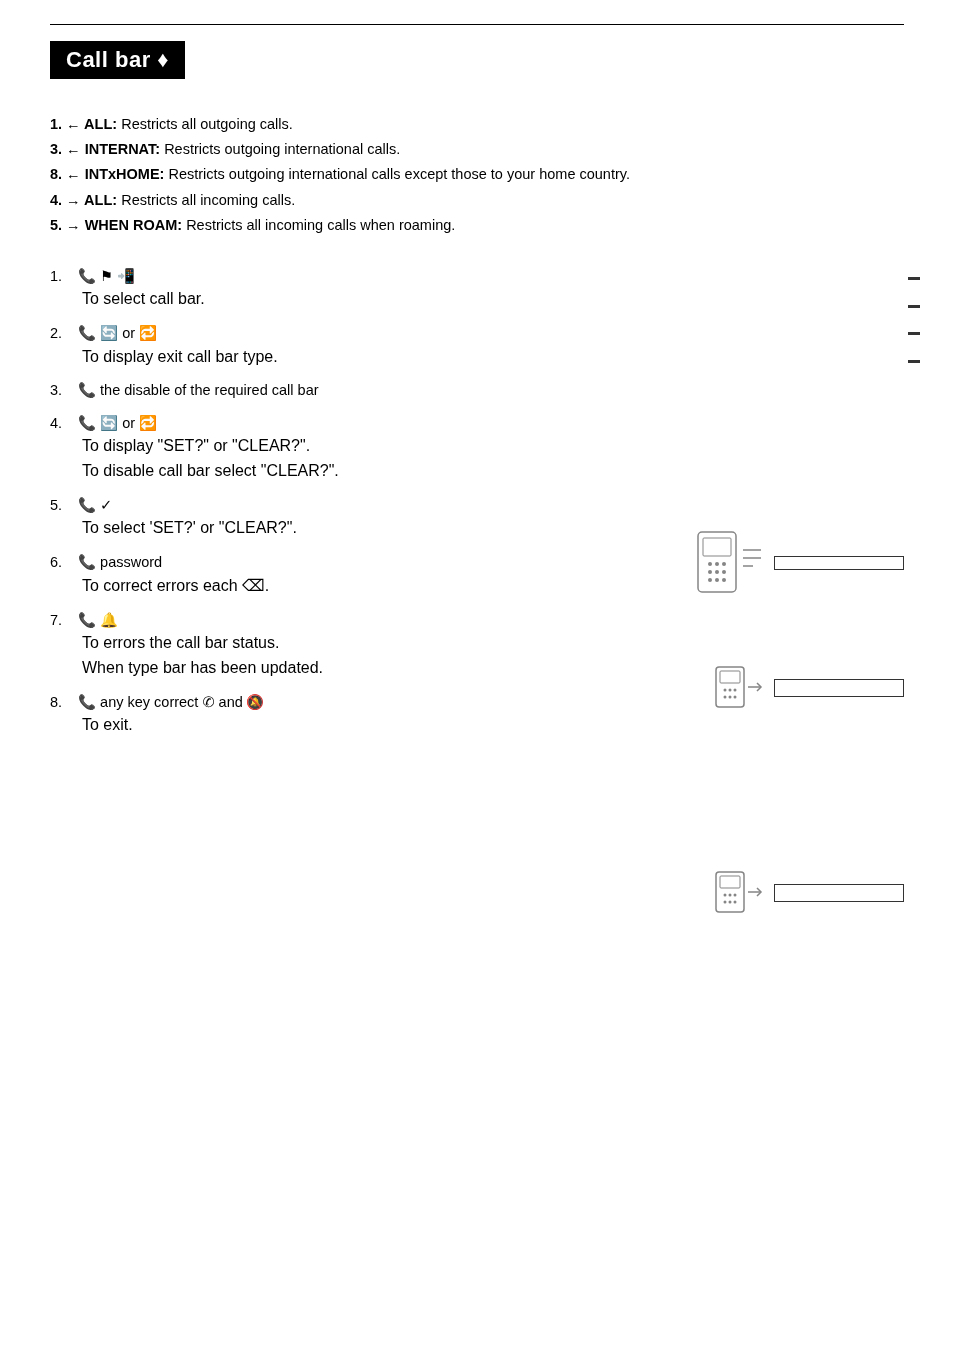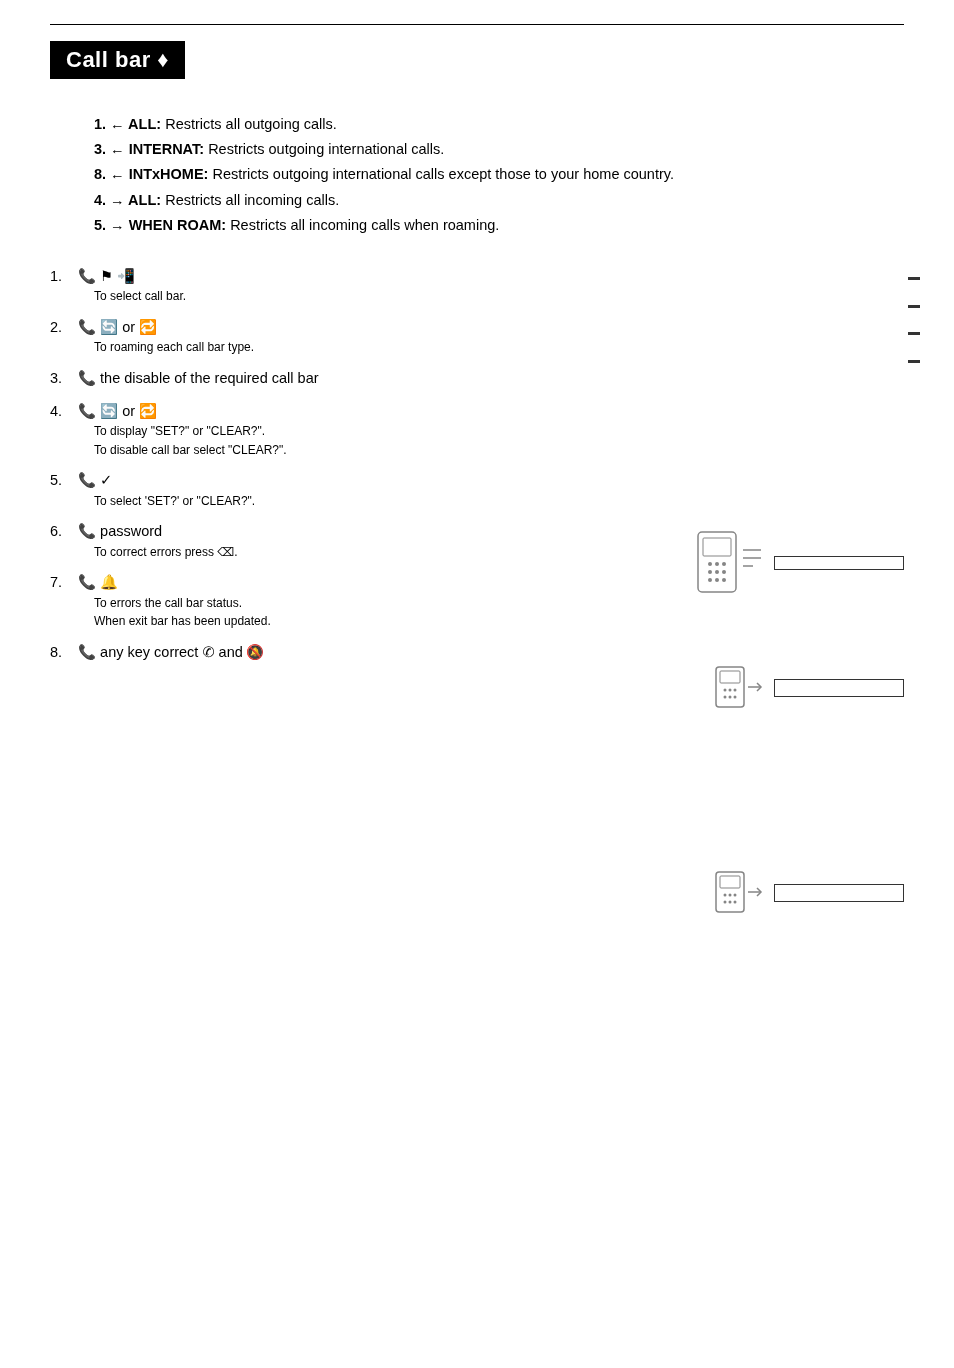--- a/index.html
+++ b/index.html
@@ -52,21 +52,20 @@
     }
 
     .list-section {
       margin-bottom: 8px;
     }
 
     .list-item {
       font-size: 14.5px;
       line-height: 1.6;
       margin-bottom: 2px;
-      margin-left: 44px;
     }
 
     .list-item strong {
       font-weight: bold;
     }
 
     .subsection-title {
       font-size: 22px;
       font-weight: bold;
       margin-top: 28px;
@@ -88,22 +87,22 @@
       min-width: 28px;
       font-size: 14.5px;
     }
 
     .step-content {
       flex: 1;
     }
 
     .step-content .sub-text {
       display: block;
-      margin-left: 16px;
-      font-size: 12px;
+      margin-left: 4px;
+      font-size: 16px;
       line-height: 1.55;
     }
 
     .phone-screen-box {
       border: 1.5px solid #333;
       padding: 6px 12px;
       font-family: 'Courier New', monospace;
       font-size: 14px;
       background: #fff;
       min-width: 130px;
@@ -167,21 +166,21 @@
     <div class="step-content">
       <span>📞 ⚑ 📲</span>
       <span class="sub-text">To select call bar.</span>
     </div>
   </div>
 
   <div class="step">
     <span class="step-number">2.</span>
     <div class="step-content">
       <span>📞 🔄 or 🔁</span>
-      <span class="sub-text">To roaming each call bar type.</span>
+      <span class="sub-text">To display exit call bar type.</span>
     </div>
   </div>
 
   <div class="step">
     <span class="step-number">3.</span>
     <div class="step-content">
       <span>📞 the disable of the required call bar</span>
     </div>
   </div>
 
@@ -199,37 +198,38 @@
     <div class="step-content">
       <span>📞 ✓</span>
       <span class="sub-text">To select 'SET?' or "CLEAR?".</span>
     </div>
   </div>
 
   <div class="step">
     <span class="step-number">6.</span>
     <div class="step-content">
       <span>📞 password</span>
-      <span class="sub-text">To correct errors press ⌫.</span>
+      <span class="sub-text">To correct errors each ⌫.</span>
     </div>
   </div>
 
   <div class="step">
     <span class="step-number">7.</span>
     <div class="step-content">
       <span>📞 🔔</span>
       <span class="sub-text">To errors the call bar status.</span>
-      <span class="sub-text">When exit bar has been updated.</span>
+      <span class="sub-text">When type bar has been updated.</span>
     </div>
   </div>
 
   <div class="step">
     <span class="step-number">8.</span>
     <div class="step-content">
       <span>📞 any key correct ✆ and 🔕</span>
+      <span class="sub-text">To exit.</span>
     </div>
   </div>
 
 </div>
 
 <div style="position:absolute; right:50px; top:530px; display:flex; align-items:center;">
 
   <div style="width:75px; height:65px; margin-right:6px; opacity:0.65;">
     <svg width="75" height="65" viewBox="0 0 75 65">
 

